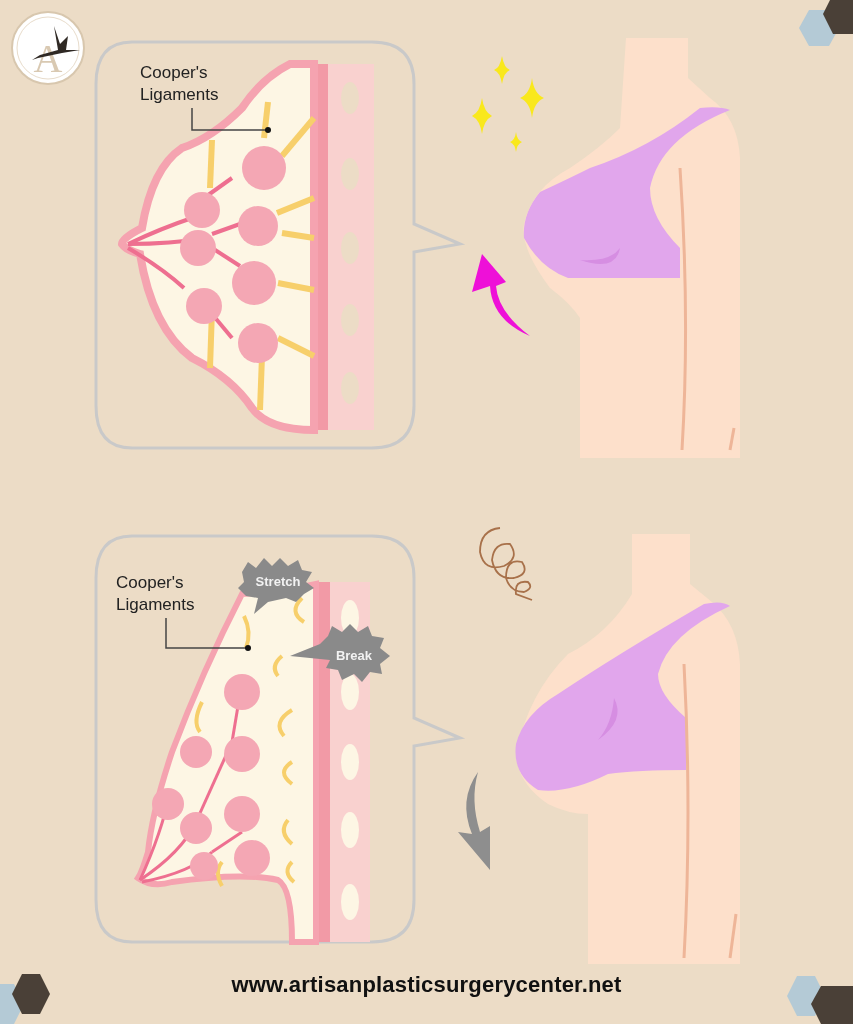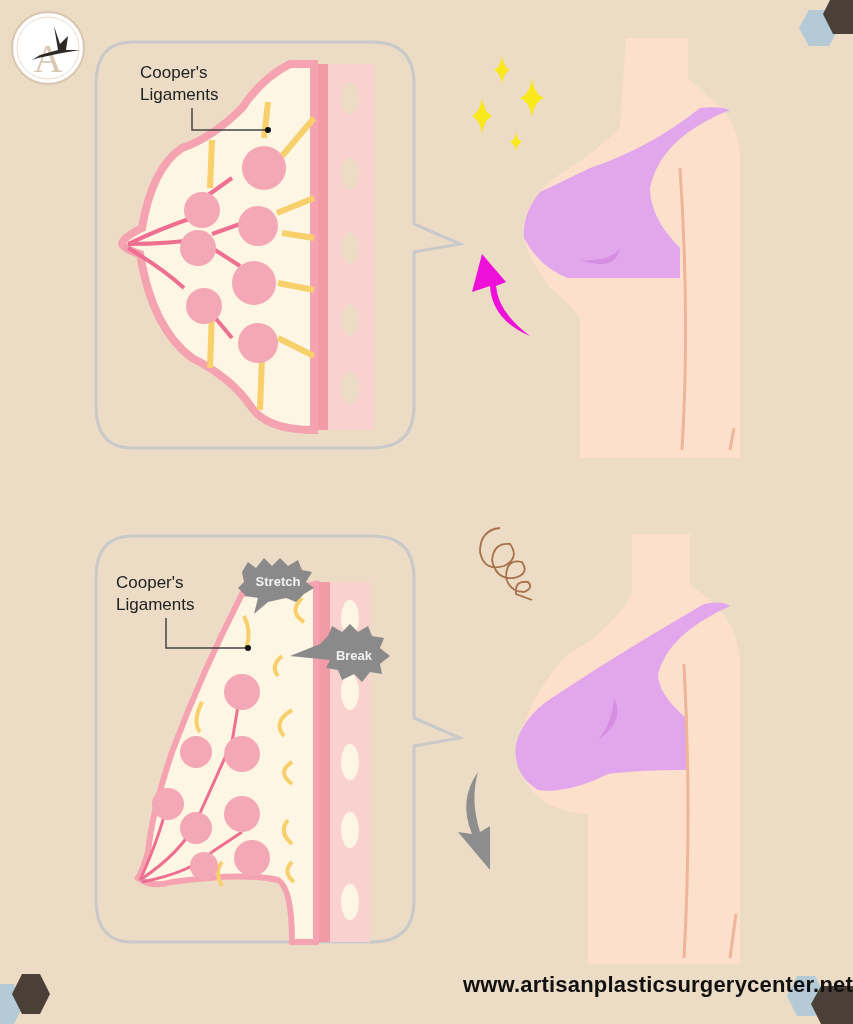--- a/index.html
+++ b/index.html
@@ -1,19 +1,19 @@
 <!DOCTYPE html>
 <html><head>
 <meta charset="utf-8">
 <style>
   html,body{margin:0;padding:0;}
   body{width:853px;height:1024px;background:#ecdcc6;position:relative;overflow:hidden;font-family:"Liberation Sans",sans-serif;}
   .abs{position:absolute;}
   svg{display:block;}
-  .url{position:absolute;left:0;width:853px;top:972px;text-align:right;font-family:"Liberation Sans",sans-serif;font-weight:bold;font-size:22px;color:#111;letter-spacing:0.2px;}
+  .url{position:absolute;left:0;width:853px;top:972px;text-align:center;font-family:"Liberation Sans",sans-serif;font-weight:bold;font-size:22px;color:#111;letter-spacing:0.2px;}
   .label-text{font-family:"Liberation Sans",sans-serif;font-size:17px;fill:#222;}
   .burst-text{font-family:"Liberation Sans",sans-serif;font-size:13px;fill:#f2f2f2;font-weight:bold;}
 </style>
 </head>
 <body>
 
 <div class="abs" style="left:10px;top:10px;width:76px;height:76px;">
   <svg width="76" height="76" viewBox="0 0 76 76">
     <circle cx="38" cy="38" r="36" fill="#fff" stroke="#d8c7ae" stroke-width="2"></circle>
     <circle cx="38" cy="38" r="31" fill="none" stroke="#e8dccb" stroke-width="1"></circle>

